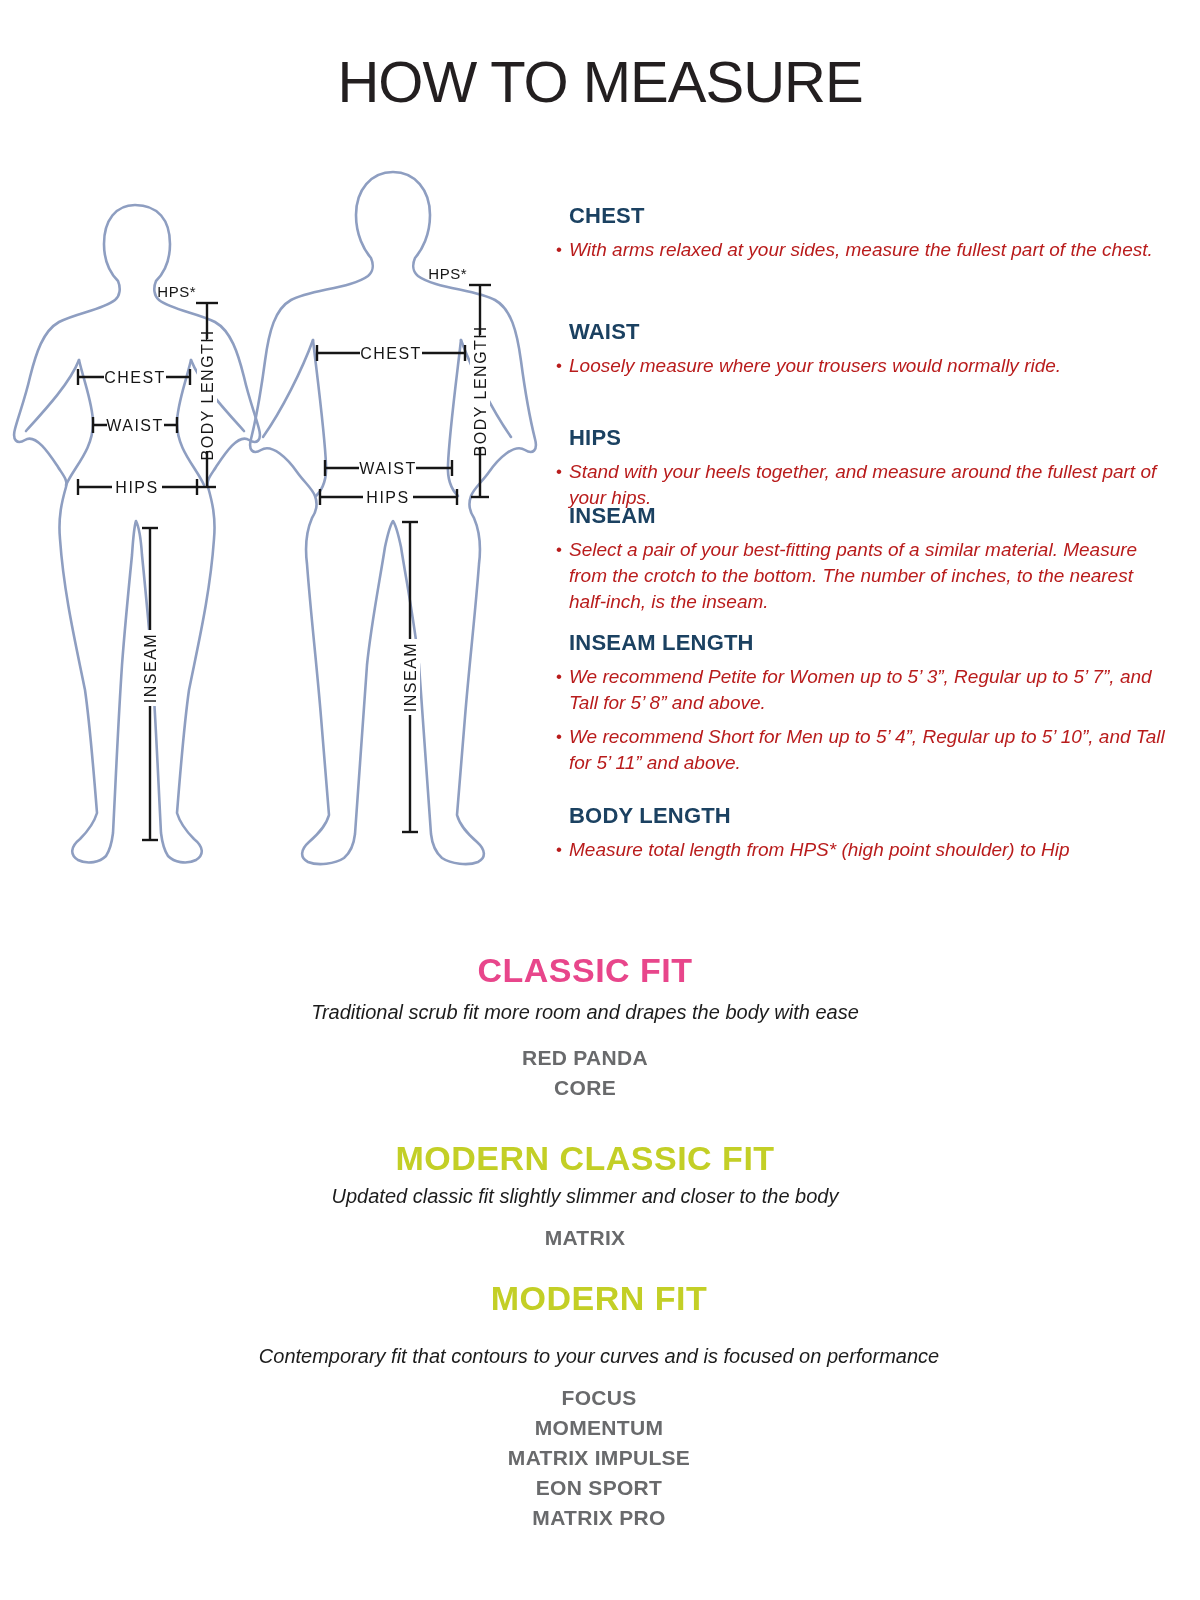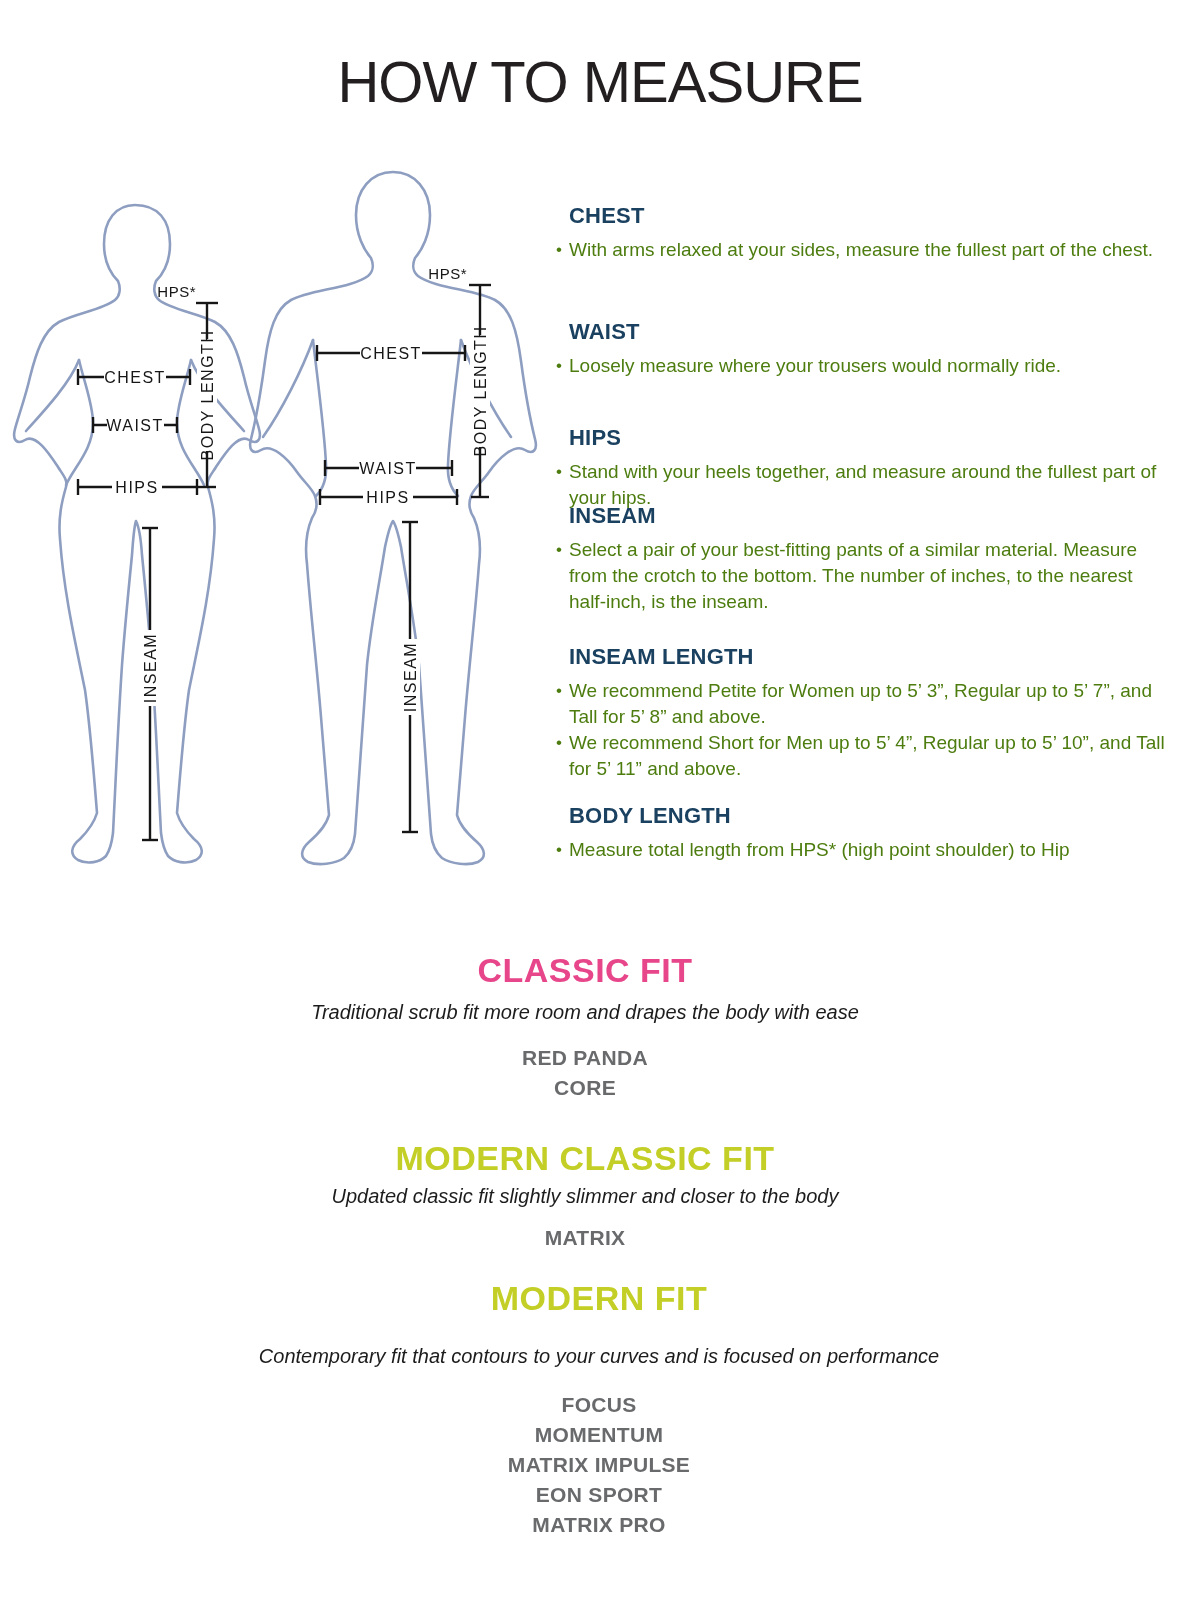--- a/index.html
+++ b/index.html
@@ -12,40 +12,40 @@
     font-size:58px;font-weight:400;letter-spacing:-1px;color:#231f20;
   }
   .figures-svg{position:absolute;left:0;top:165px;width:540px;height:715px;}
   .fig-outline{fill:none;stroke:#8e9ec1;stroke-width:2.6;stroke-linecap:round;stroke-linejoin:round;}
   .meas{stroke:#161616;stroke-width:2.4;}
   .meas-label{font-family:"Liberation Sans",sans-serif;font-size:16px;letter-spacing:1.5px;fill:#161616;}
   .hps-label{font-family:"Liberation Sans",sans-serif;font-size:15px;letter-spacing:0.5px;fill:#161616;}
   .label-bg{fill:#ffffff;}
   .col{position:absolute;left:556px;width:612px;}
   .col h3{margin:0 0 8px 13px;font-size:22px;font-weight:700;color:#1b4161;letter-spacing:0.2px;}
-  .bullet{position:relative;padding-left:13px;font-size:19px;line-height:26px;color:#4d7c0f;}
-  .bullet + .bullet{}
+  .bullet{position:relative;padding-left:13px;font-style:italic;font-size:19px;line-height:26px;color:#b91c1c;}
+  .bullet + .bullet{margin-top:8px;}
   .bullet::before{content:"\2022";position:absolute;left:0;top:0;font-style:normal;font-size:17px;}
   .fitblock{position:absolute;left:0;right:30px;text-align:center;}
   .fit-title{margin:0;font-size:34px;line-height:36px;font-weight:700;letter-spacing:0.5px;}
   .fit-desc{margin:12px 0 0 0;font-style:italic;font-size:20px;line-height:25px;color:#1c1c1c;}
   .fit-list{margin:18px 0 0 0;}
   .fit-line{font-size:21px;font-weight:700;line-height:30px;color:#696a6c;letter-spacing:0.3px;}
   .fb-classic{top:952px;}
   .fb-modern-classic{top:1140px;}
   .fb-modern{top:1280px;padding-left:28px;}
   .fb-modern-classic .fit-desc{margin-top:8px;}
   .fb-modern-classic .fit-list{margin-top:14px;}
   .fb-modern .fit-desc{margin-top:28px;}
-  .fb-modern .fit-list{margin-top:21px;}
+  .fb-modern .fit-list{margin-top:14px;}
   .sec-chest{top:203px;}
   .sec-waist{top:319px;}
   .sec-hips{top:425px;}
   .sec-inseam{top:503px;}
-  .sec-inseam-length{top:644px;}
+  .sec-inseam-length{top:630px;}
   .sec-body-length{top:803px;}
 </style>
 </head>
 <body>
 
 <div class="page">
 
   <div class="title">HOW TO MEASURE</div>
 
   <svg class="figures-svg" viewBox="0 0 540 715">

